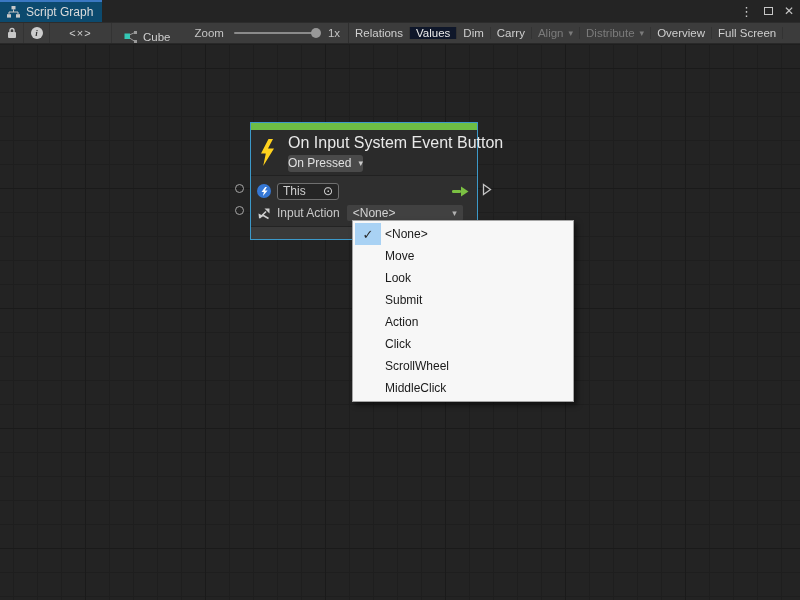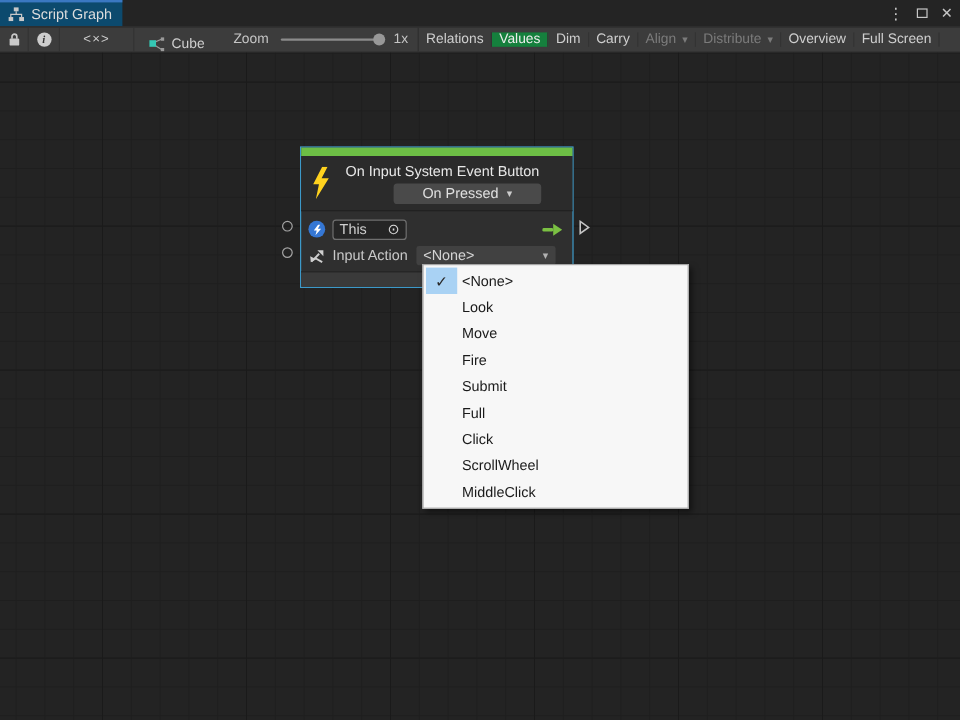--- a/index.html
+++ b/index.html
@@ -32,21 +32,21 @@
     font-weight:bold;font-size:9px;display:flex;align-items:center;justify-content:center;
     font-family:"Liberation Serif","DejaVu Serif",serif;font-style:italic;}
   .tb-cube{display:flex;align-items:flex-end;gap:6px;padding:0 10px 0 12px;}
   .zoom-wrap{display:flex;align-items:center;margin-left:14px;}
   .zoom-label{color:#c5c5c5;}
   .slider-track{position:relative;width:86px;height:2px;background:#8b8b8b;border-radius:1px;margin:0 8px 0 10px;}
   .slider-handle{position:absolute;right:-1px;top:-4px;width:10px;height:10px;border-radius:50%;background:#989898;}
   .zoom-level{color:#c5c5c5;margin-right:8px;}
   .seg-group{display:flex;align-items:center;border-left:1px solid #2e2e2e;}
   .seg-btn{display:flex;align-items:center;padding:0 6px;border-right:1px solid #333;cursor:default;}
-  .seg-btn.active{background:#15803d;color:#ececec;}
+  .seg-btn.active{background:#0f172a;color:#ececec;}
   .seg-btn.disabled{color:#7b7b7b;}
   .seg-btn .caret{display:none;font-size:9px;margin-left:5px;}
   .seg-btn.has-caret .caret{display:inline;}
   
   .canvas{
     position:absolute;left:0;top:44px;width:800px;height:556px;
     background-color:#232323;
     background-image:
       linear-gradient(to right,#1a1a1a 1px,transparent 1px),
       linear-gradient(to bottom,#1a1a1a 1px,transparent 1px),
@@ -57,23 +57,23 @@
   }
   
   .node{
     position:absolute;left:250px;top:78px;width:228px;height:118px;
     background:#2f2f2f;border:1px solid #3c99c9;z-index:2;
   }
   .node-colorbar{height:7px;background:#6dbe45;}
   .node-header{height:46px;background:#2b2b2b;border-bottom:1px solid #212121;
     display:flex;align-items:center;padding:0 8px;}
   .head-right{display:flex;flex-direction:column;align-items:flex-start;gap:3px;margin-left:12px;}
-  .node-title{color:#e8e8e8;font-size:12px;}
+  .node-title{color:#e8e8e8;font-size:16px;}
   .event-btn{background:#4a4a4a;border-radius:3px;height:17px;display:flex;align-items:center;
-    gap:7px;padding:0 24px;color:#e0e0e0;margin-left:40px;}
+    gap:7px;padding:0 0;color:#e0e0e0;}
   .event-btn .caret{font-size:9px;color:#cccccc;}
   .node-row{height:22px;display:flex;align-items:center;padding:0 6px;gap:6px;}
   .node-row.first{margin-top:4px;}
   .evt-icon{width:14px;height:14px;border-radius:50%;background:#3577d4;
     display:flex;align-items:center;justify-content:center;flex:none;}
   .this-field{width:62px;height:17px;background:#252525;border:1px solid #6f6f6f;border-radius:3px;
     display:flex;align-items:center;padding:0 5px;color:#cfcfcf;}
   .this-field .target{margin-left:auto;font-size:12px;color:#d8d8d8;line-height:1;}
   .flow-arrow{margin-left:auto;margin-right:2px;display:flex;}
   .row-label{color:#c9c9c9;}
@@ -258,37 +258,33 @@
     <div class="menu">
 
     <div class="menu-item checked">
           <span class="check-cell">
             <span>✓</span>
           </span>
           <span>&lt;None&gt;</span>
         </div>
         <div class="menu-item">
           
+          <span>Move</span>
+        </div>
+        <div class="menu-item">
+          
           <span>Look</span>
         </div>
         <div class="menu-item">
           
-          <span>Move</span>
-        </div>
-        <div class="menu-item">
-          
-          <span>Fire</span>
-        </div>
-        <div class="menu-item">
-          
           <span>Submit</span>
         </div>
         <div class="menu-item">
           
-          <span>Full</span>
+          <span>Action</span>
         </div>
         <div class="menu-item">
           
           <span>Click</span>
         </div>
         <div class="menu-item">
           
           <span>ScrollWheel</span>
         </div>
         <div class="menu-item">

